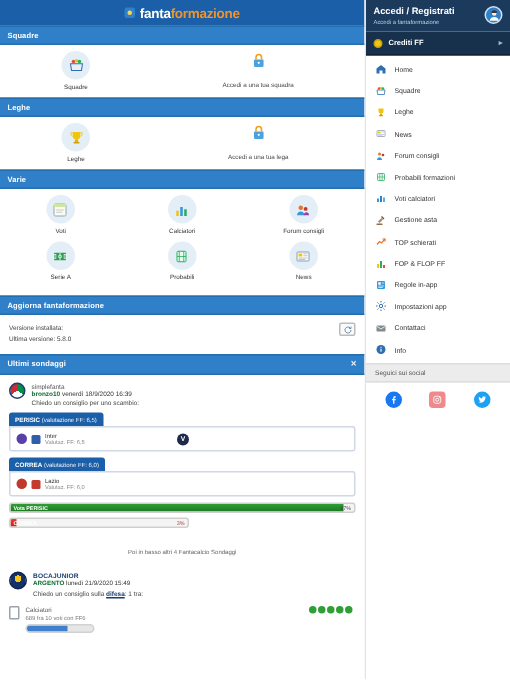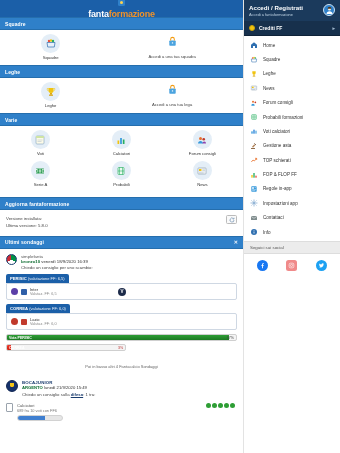--- a/index.html
+++ b/index.html
@@ -12,21 +12,21 @@
   }
   .app { position:relative; width:340px; height:453px; display:flex; }
 
   
   .main { width:243px; height:453px; background:#ffffff; overflow:hidden; position:relative; }
 
   .topbar {
     height:17px; background:#1b5fa8; display:flex; align-items:center;
     justify-content:center; position:relative;
   }
-  .brand { display:flex; align-items:center; gap:3px;flex-direction:column; }
+  .brand { display:flex; align-items:center; gap:3px; }
   .brand-mark {
     width:7px; height:7px; border-radius:1.5px; background:#2f80c9;
     display:flex; align-items:center; justify-content:center;
   }
   .brand-mark i { width:3px;height:3px;border-radius:50%;background:#ffd24d; display:block;}
   .brand-text { font-size:9px; font-weight:bold; letter-spacing:-0.2px; }
   .brand-text .a { color:#ffffff; }
   .brand-text .b { color:#f0932b; }
 
   .sechead {

